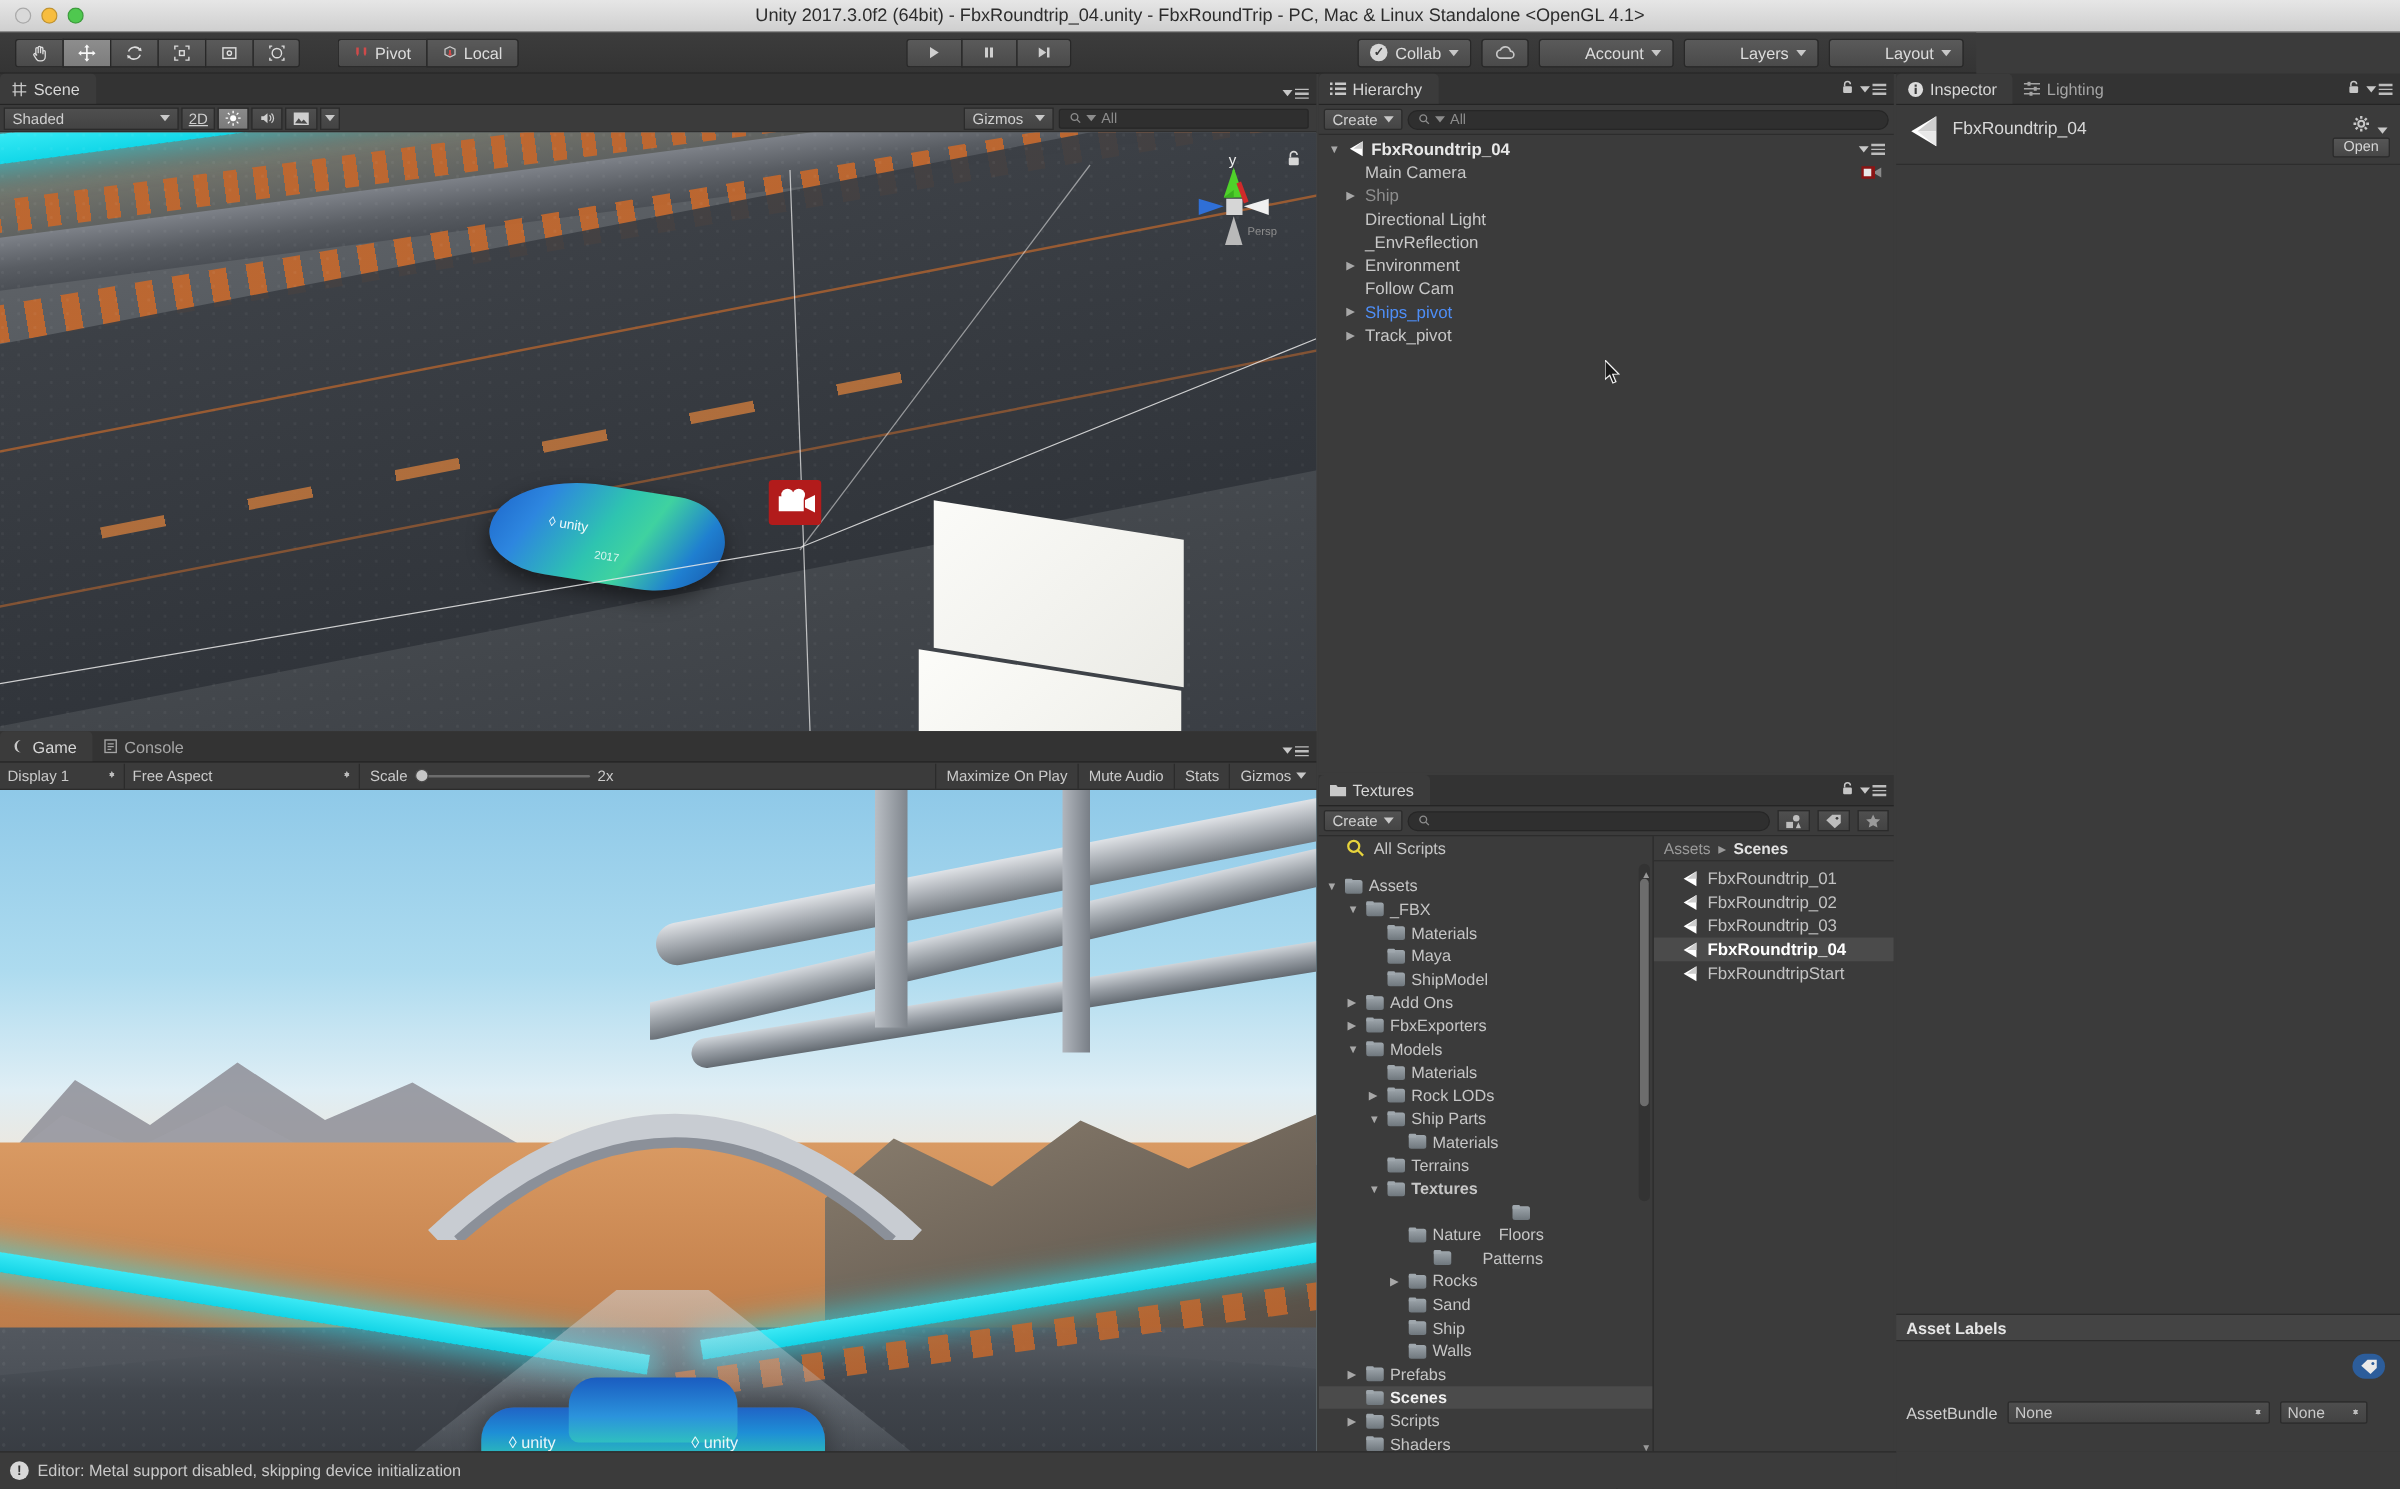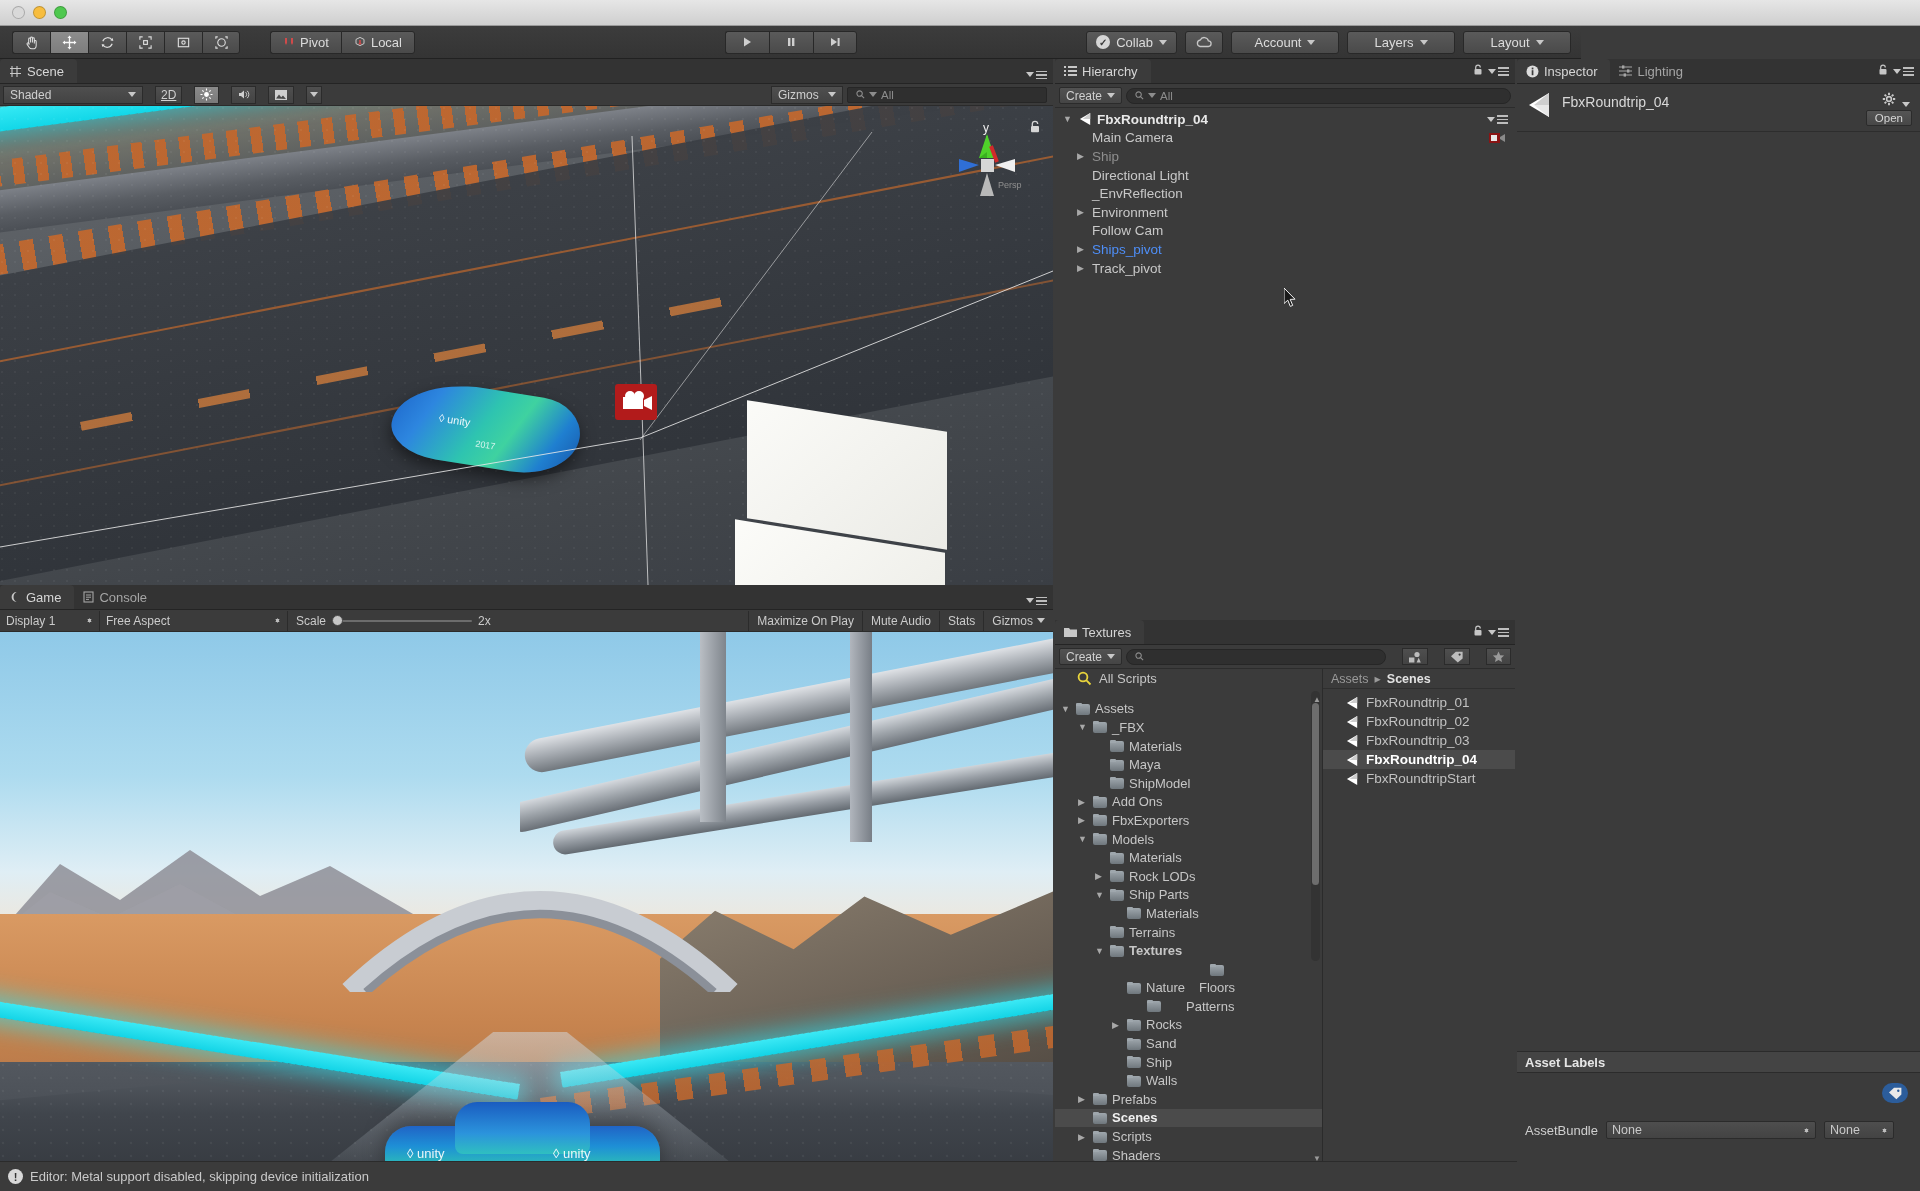--- a/index.html
+++ b/index.html
@@ -78,21 +78,21 @@
   .toolbar-right{
     position:absolute; right:10px; display:flex; align-items:center; gap:8px;
   }
   .tbx{
     height:23px; padding:0 9px;
     background:linear-gradient(to bottom,#5a5a5a,#4a4a4a);
     border:1px solid #282828; border-radius:3px;
     display:flex; align-items:center; gap:6px;
     font-size:13px; color:#dcdcdc; white-space:nowrap;
   }
-  .tbx.wide{ min-width:108px; justify-content:center; }
+  .tbx.wide{ min-width:108px; justify-content:flex-end; }
   .caret{ width:0;height:0;border-left:4px solid transparent;border-right:4px solid transparent;border-top:5px solid #c8c8c8; }
   .chk{ width:14px;height:14px;border-radius:50%;background:#d6d6d6;color:#3a3a3a;font-size:10px;display:flex;align-items:center;justify-content:center;font-weight:bold;}
 
   
   .panel{ position:absolute; background:#3b3b3b; }
   .tabbar{
     height:25px; background:#333333;
     display:flex; align-items:flex-end; position:relative;
     border-bottom:1px solid #242424;
   }
@@ -129,21 +129,21 @@
     border-bottom:1px solid #2b2b2b; gap:0;
   }
   .sdrop{
     height:18px; padding:0 6px; display:flex; align-items:center; justify-content:space-between;
     background:linear-gradient(to bottom,#4f4f4f,#434343); border:1px solid #2b2b2b;
     font-size:12px; color:#cfcfcf; margin-left:3px;
   }
   .sbtn{
     height:18px; min-width:24px; padding:0 5px; display:flex; align-items:center; 
     background:linear-gradient(to bottom,#4f4f4f,#434343); border:1px solid #2b2b2b;
-    font-size:12px; color:#cfcfcf; margin-left:12px;text-decoration:underline;
+    font-size:12px; color:#cfcfcf; margin-left:2px;text-decoration:underline;
   }
   .sbtn.on{ background:linear-gradient(to bottom,#8a8a8a,#7a7a7a); color:#fff; }
   .scene-view{
     position:relative; width:1053px; height:479px; overflow:hidden;
     background:#55585c;
   }
 
   
   .track{ position:absolute; inset:0; }
 
@@ -255,20 +255,21 @@
 <body>
 
 <div class="app">
 
   <div class="titlebar">
     <div class="traffic">
       <span class="tl close"></span>
       <span class="tl min"></span>
       <span class="tl max"></span>
     </div>
+    <div class="title-text">Unity 2017.3.0f2 (64bit) - FbxRoundtrip_04.unity - FbxRoundTrip - PC, Mac &amp; Linux Standalone &lt;OpenGL 4.1&gt;</div>
   </div>
 
   <div class="toolbar">
     <div class="tgroup">
       <div class="tbtn">
         <svg width="15" height="15" viewBox="0 0 16 16">
             <path fill="none" stroke="#ddd" stroke-width="1.1" d="M5 10V4.3a1 1 0 012 0V8m0-.2V3.2a1 1 0 012 0V8m0-.3V4a1 1 0 012 0v5m0-2.2a1 1 0 012 0v4.3c0 2.1-1.6 3.6-3.6 3.6h-1c-1.3 0-2.2-.5-2.8-1.4L3.4 10a1 1 0 011.6-1.2L6 10"></path>
           </svg>
       </div>
       <div class="tbtn active">

